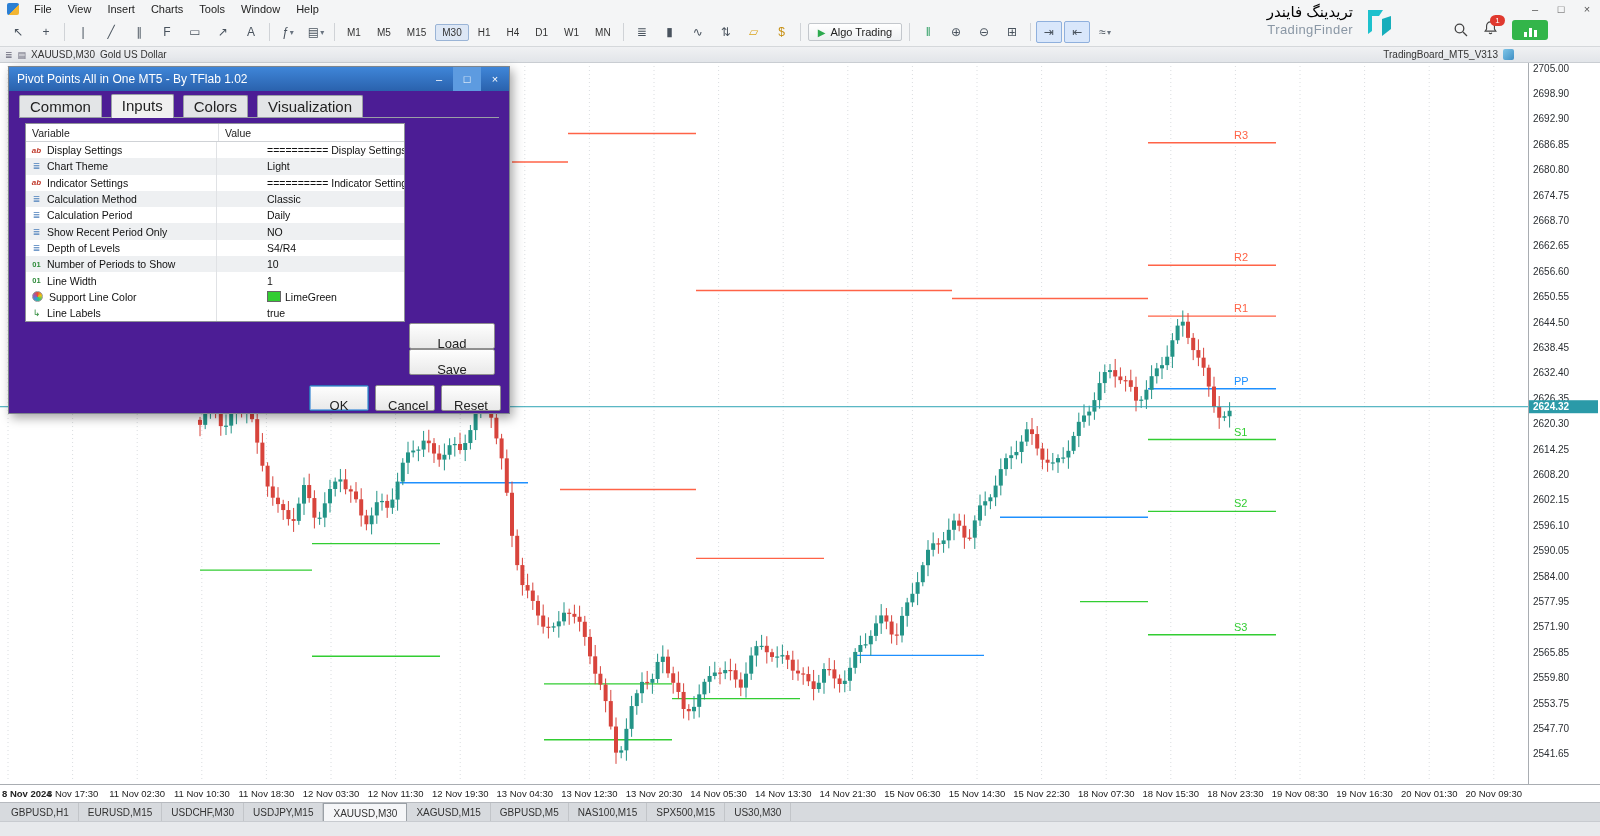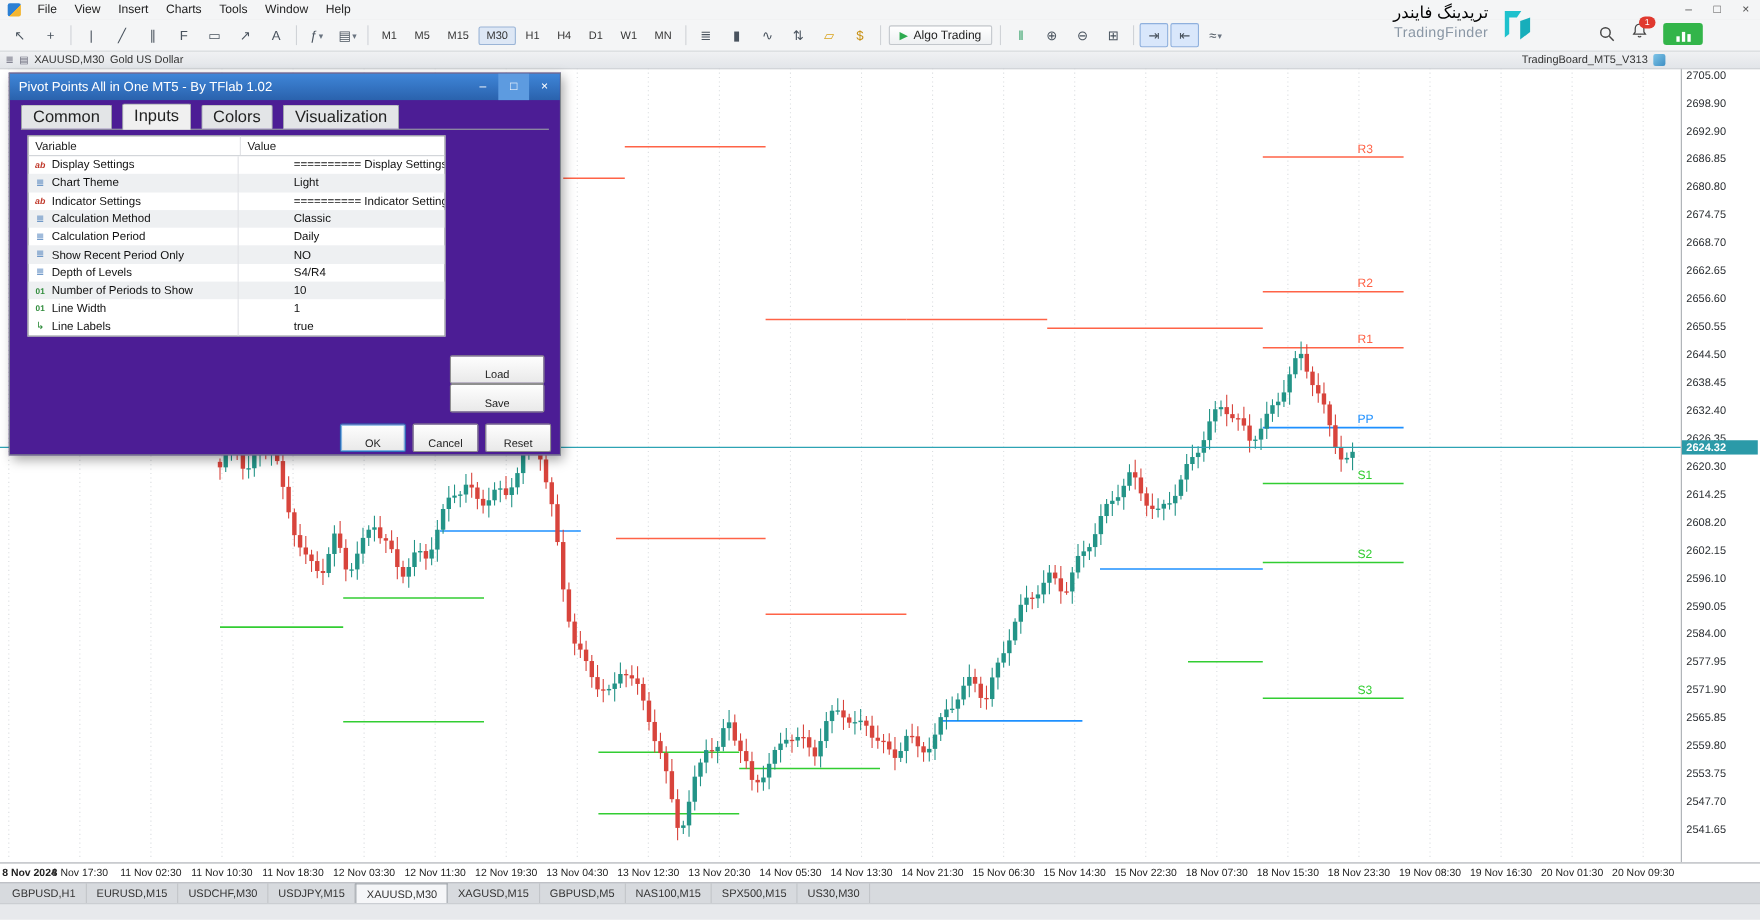--- a/index.html
+++ b/index.html
@@ -81,21 +81,21 @@
   .param-row .c2{flex:1;display:flex;align-items:center;gap:4px;padding-left:6px;height:100%;overflow:hidden;white-space:nowrap;}
   .ic{width:13px;flex:0 0 13px;text-align:center;font-size:8px;}
   .ic-str{color:#c0392b;font-weight:700;font-style:italic;}
   .ic-enum{color:#4a7ebb;font-size:9px;}
   .ic-int{color:#2e8b3a;font-weight:700;font-size:7.5px;}
   .ic-color{width:9px;height:9px;flex:0 0 9px;margin:0 2px;border-radius:50%;
             background:conic-gradient(#e74c3c,#f1c40f,#2ecc71,#3498db,#9b59b6,#e74c3c);border:1px solid #999;}
   .ic-bool{color:#2e8b3a;font-size:9px;}
   .swatch{width:12px;height:9px;border:1px solid #666;display:inline-block;flex:0 0 12px;}
   .btn{position:absolute;height:21px;background:linear-gradient(#fefefe,#e9e9e9);border:1px solid #8f8f8f;
-       font-size:10px;color:#222;border-radius:2px;padding:12px;}
+       font-size:13px;color:#222;border-radius:2px;padding:12px;}
   #btn-load{left:400px;top:256px;width:86px;}
   #btn-save{left:400px;top:282px;width:86px;}
   #btn-ok{left:300px;top:318px;width:60px;border-color:#2f6fb8;box-shadow:inset 0 0 0 1px #7fb0e0;}
   #btn-cancel{left:366px;top:318px;width:60px;}
   #btn-reset{left:432px;top:318px;width:60px;}
 </style>
 </head>
 <body>
 
 <div id="menubar">
@@ -882,20 +882,30 @@
           <span class="c1">
             <span class="ic ic-int">01</span>
             <span>Line Width</span>
           </span>
           <span class="c2">
             <span>1</span>
           </span>
         </div>
         <div class="param-row">
           <span class="c1">
+            <span class="ic-color"></span>
+            <span>Support Line Color</span>
+          </span>
+          <span class="c2">
+            <span class="swatch" style="background: rgb(50, 205, 50);"></span>
+            <span>LimeGreen</span>
+          </span>
+        </div>
+        <div class="param-row">
+          <span class="c1">
             <span class="ic ic-bool">↳</span>
             <span>Line Labels</span>
           </span>
           <span class="c2">
             <span>true</span>
           </span>
         </div>
       </div>
   </div>
   <button class="btn" id="btn-load">Load</button>

